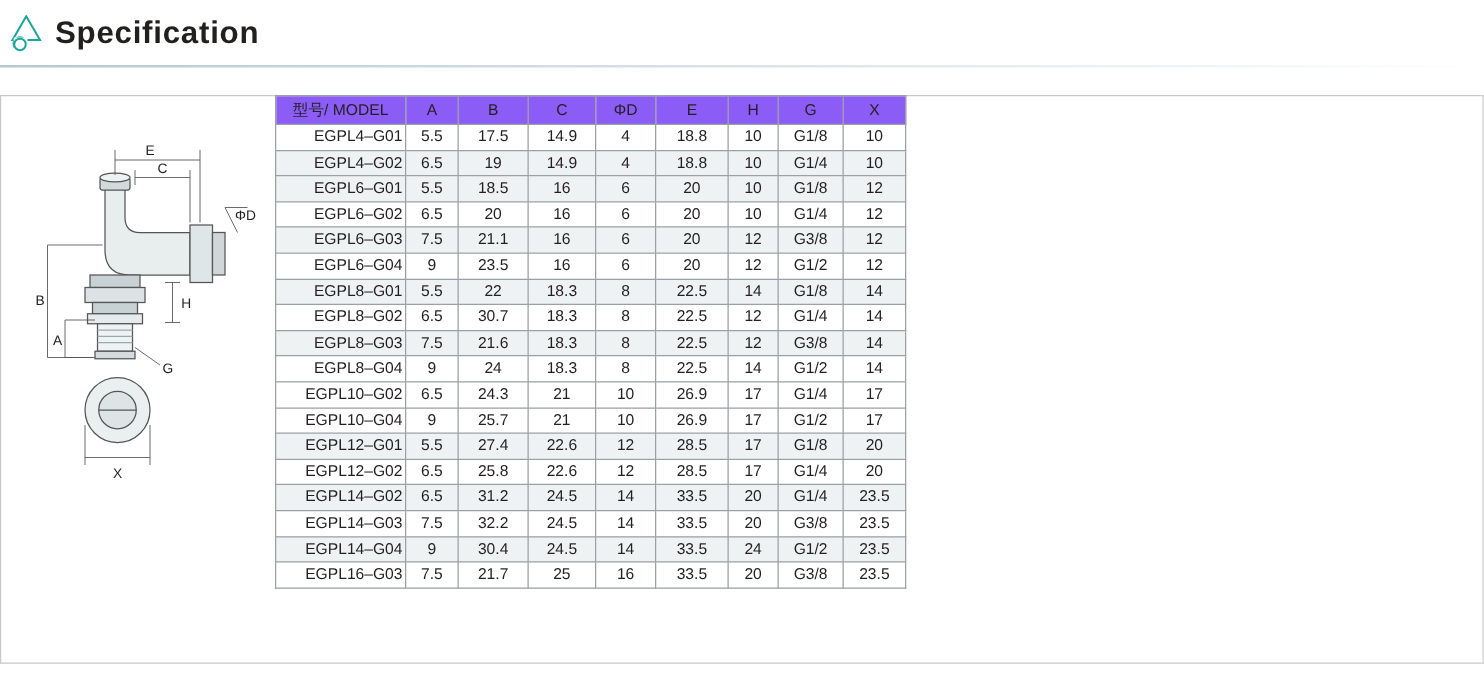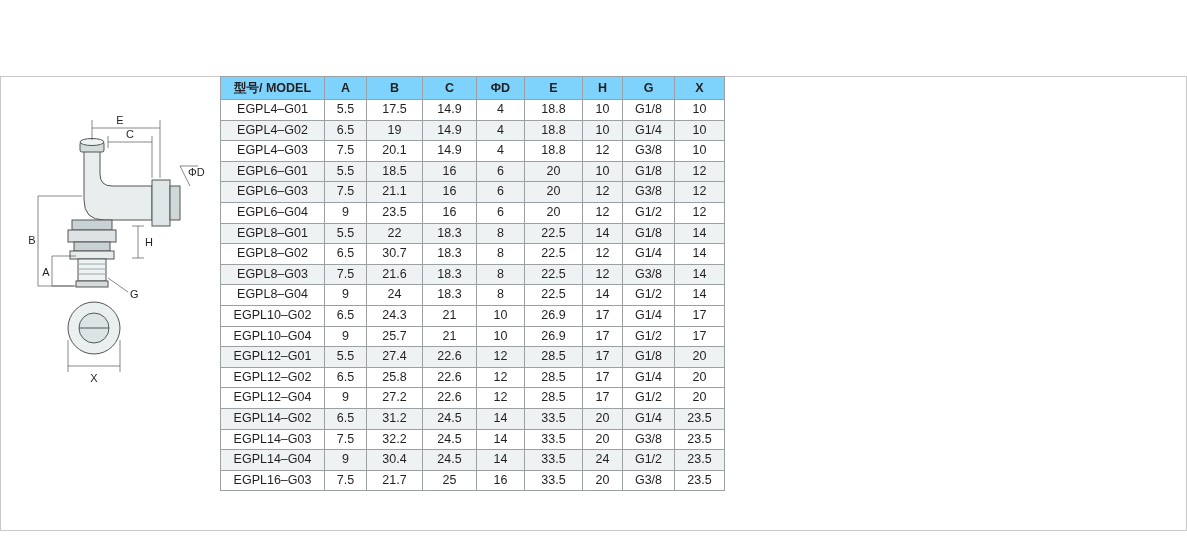--- a/index.html
+++ b/index.html
@@ -86,27 +86,28 @@
   table.spec th, table.spec td {
     border: 1px solid #9aa0a3;
     text-align: center;
     vertical-align: middle;
     height: 19.6px;
     line-height: 19.6px;
     padding: 0 2px;
     white-space: nowrap;
   }
   table.spec thead th {
-    background: #7dd3fc;
-    font-weight: bold;
+    background: #8b5cf6;
+    font-weight: normal;
     height: 22px;
     line-height: 22px;
   }
   table.spec td.model {
     width: 104px;
+    text-align: right;
   }
   table.spec th.model-h { width: 104px; }
   table.spec th.col-a, table.spec td.col-a { width: 42px; }
   table.spec th.col-b, table.spec td.col-b { width: 56px; }
   table.spec th.col-c, table.spec td.col-c { width: 54px; }
   table.spec th.col-d, table.spec td.col-d { width: 48px; }
   table.spec th.col-e, table.spec td.col-e { width: 58px; }
   table.spec th.col-h, table.spec td.col-h { width: 40px; }
   table.spec th.col-g, table.spec td.col-g { width: 52px; }
   table.spec th.col-x, table.spec td.col-x { width: 50px; }
@@ -117,20 +118,32 @@
     font-size: 11px;
     fill: #231f20;
     font-family: "Liberation Sans", sans-serif;
   }
 </style>
 </head>
 <body>
 
 <div class="page">
 
+  <div class="header">
+    <div class="logo-mark">
+      <svg width="26" height="30" viewBox="0 0 26 30">
+        <path d="M13 1 L24 20 L2 20 Z" fill="none" stroke="#1aa79a" stroke-width="1.6"></path>
+        <circle cx="8" cy="23" r="5.2" fill="none" stroke="#1aa79a" stroke-width="1.6"></circle>
+        <rect x="3" y="18" width="11" height="11" fill="#ffffff"></rect>
+        <circle cx="8" cy="23.5" r="4.6" fill="none" stroke="#1aa79a" stroke-width="1.6"></circle>
+      </svg>
+    </div>
+    <div class="page-title">Specification</div>
+    <div class="header-rule"></div>
+  </div>
 
   <div class="content-frame"></div>
   <div class="frame-left-edge"></div>
   <div class="frame-right-edge"></div>
 
   <div class="drawing">
     <svg width="200" height="320" viewBox="0 0 200 320">
 
       <g stroke="#4a4a4a" stroke-width="1" fill="none">
 
@@ -235,42 +248,42 @@
             <td class="model">EGPL4–G02</td>
             <td class="col-a">6.5</td>
             <td class="col-b">19</td>
             <td class="col-c">14.9</td>
             <td class="col-d">4</td>
             <td class="col-e">18.8</td>
             <td class="col-h">10</td>
             <td class="col-g">G1/4</td>
             <td class="col-x">10</td>
           </tr>
-          <tr class="plain">
-            <td class="model">EGPL4–G03</td>
-            <td class="col-a">7.5</td>
-            <td class="col-b">20.1</td>
-            <td class="col-c">14.9</td>
-            <td class="col-d">4</td>
-            <td class="col-e">18.8</td>
-            <td class="col-h">12</td>
-            <td class="col-g">G3/8</td>
-            <td class="col-x">10</td>
-          </tr>
           <tr class="alt">
             <td class="model">EGPL6–G01</td>
             <td class="col-a">5.5</td>
             <td class="col-b">18.5</td>
             <td class="col-c">16</td>
             <td class="col-d">6</td>
             <td class="col-e">20</td>
             <td class="col-h">10</td>
             <td class="col-g">G1/8</td>
             <td class="col-x">12</td>
           </tr>
+          <tr class="plain">
+            <td class="model">EGPL6–G02</td>
+            <td class="col-a">6.5</td>
+            <td class="col-b">20</td>
+            <td class="col-c">16</td>
+            <td class="col-d">6</td>
+            <td class="col-e">20</td>
+            <td class="col-h">10</td>
+            <td class="col-g">G1/4</td>
+            <td class="col-x">12</td>
+          </tr>
           <tr class="alt">
             <td class="model">EGPL6–G03</td>
             <td class="col-a">7.5</td>
             <td class="col-b">21.1</td>
             <td class="col-c">16</td>
             <td class="col-d">6</td>
             <td class="col-e">20</td>
             <td class="col-h">12</td>
             <td class="col-g">G3/8</td>
             <td class="col-x">12</td>
@@ -367,31 +380,20 @@
             <td class="model">EGPL12–G02</td>
             <td class="col-a">6.5</td>
             <td class="col-b">25.8</td>
             <td class="col-c">22.6</td>
             <td class="col-d">12</td>
             <td class="col-e">28.5</td>
             <td class="col-h">17</td>
             <td class="col-g">G1/4</td>
             <td class="col-x">20</td>
           </tr>
-          <tr class="plain">
-            <td class="model">EGPL12–G04</td>
-            <td class="col-a">9</td>
-            <td class="col-b">27.2</td>
-            <td class="col-c">22.6</td>
-            <td class="col-d">12</td>
-            <td class="col-e">28.5</td>
-            <td class="col-h">17</td>
-            <td class="col-g">G1/2</td>
-            <td class="col-x">20</td>
-          </tr>
           <tr class="alt">
             <td class="model">EGPL14–G02</td>
             <td class="col-a">6.5</td>
             <td class="col-b">31.2</td>
             <td class="col-c">24.5</td>
             <td class="col-d">14</td>
             <td class="col-e">33.5</td>
             <td class="col-h">20</td>
             <td class="col-g">G1/4</td>
             <td class="col-x">23.5</td>

